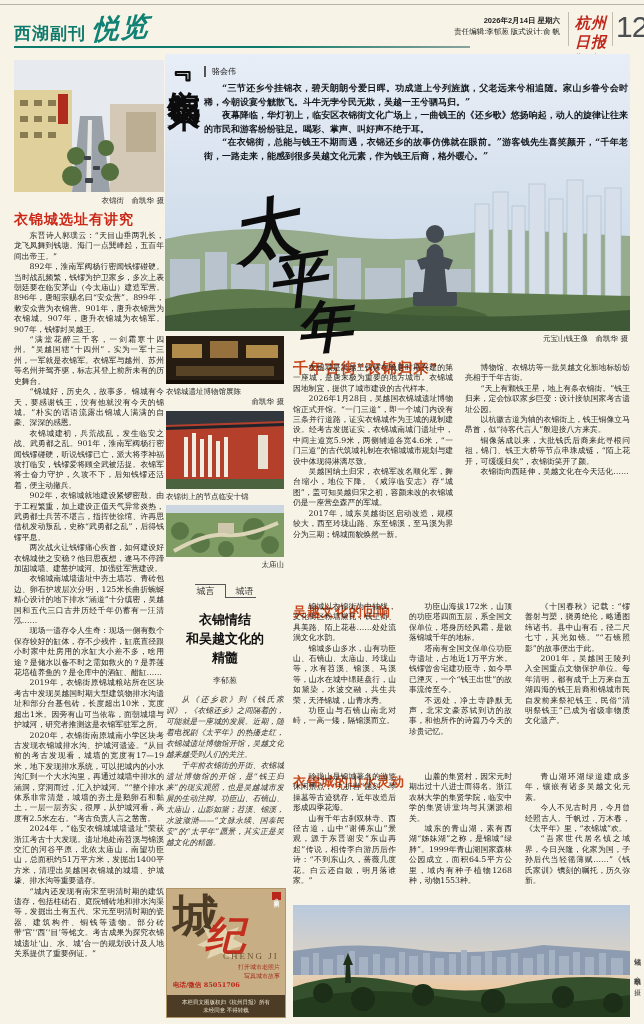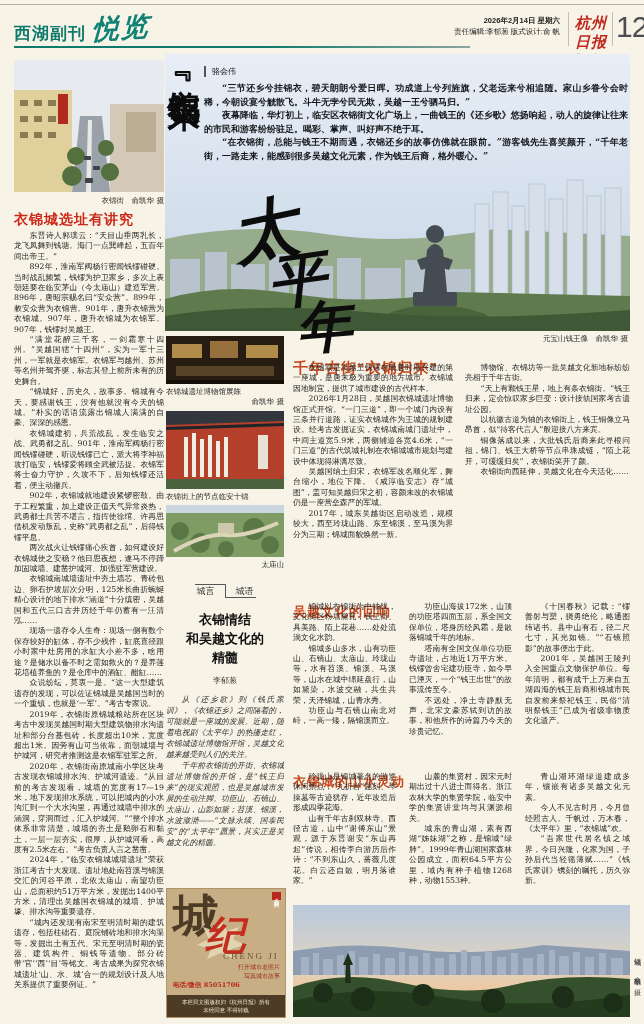--- a/index.html
+++ b/index.html
@@ -170,21 +170,20 @@
 <div class="abs body-col" style="left:14px;top:231px;width:150px;height:790px;">
     <p>东晋诗人郭璞云：“天目山垂两乳长，龙飞凤舞到钱塘。海门一点巽峰起，五百年间出帝王。”</p>
     <p>892年，淮南军阀杨行密闻钱镠碰硬。当时战乱频繁，钱镠为护卫家乡，多次上表朝廷要在临安茅山（今太庙山）建造军营。896年，唐昭宗赐名曰“安众营”。899年，敕安众营为衣锦营。901年，唐升衣锦营为衣锦城。907年，唐升衣锦城为衣锦军。907年，钱镠封吴越王。</p>
     <p>“满堂花醉三千客，一剑霜寒十四州。”吴越国辖“十四州”，实为一军十三州，一军就是衣锦军。衣锦军与越州、苏州等名州并驾齐驱，标志其登上前所未有的历史舞台。</p>
     <p>“锦城好，历史久，故事多。锦城有今天，要感谢钱王，没有他就没有今天的锦城。”朴实的话语流露出锦城人满满的自豪、深深的感恩。</p>
     <p>衣锦城建初，兵荒战乱，发生临安之战、武勇都之乱。901年，淮南军阀杨行密闻钱镠碰硬，听说钱镠已亡，派大将李神福攻打临安，钱镠爱将顾全武被活捉。衣锦军将士奋力守护，久攻不下，后知钱镠还活着，便主动撤兵。</p>
     <p>902年，衣锦城就地建设紧锣密鼓。由于工程繁重，加上建设正值天气异常炎热，武勇都士兵苦不堪言，指挥使徐绾、许再思借机发动叛乱，史称“武勇都之乱”，后得钱镠平息。</p>
     <p>两次战火让钱镠痛心疾首，如何建设好衣锦城使之安稳？他日思夜想，遂马不停蹄加固城墙、建凿护城河、加强驻军营建设。</p>
     <p>衣锦城南城墙遗址中夯土墙芯、青砖包边、卵石护坡层次分明，125米长曲折蜿蜒精心设计的地下排水“涵道”十分缜密，吴越国和五代三口古井历经千年仍蓄有一汪清泓……</p>
     <p>现场一遗存令人生奇：现场一侧有数个保存较好的缸体，存不少残件，缸底直径跟小时家中灶房用的水缸大小差不多，啥用途？是储水以备不时之需如救火的？是养莲花培植养鱼的？是仓库中的酒缸、醋缸……</p>
-    <p>众说纷纭，莫衷一是。“这一大型建筑遗存的发现，可以佐证锦城是吴越国当时的一个重镇，也就是‘一军’。”考古专家说。</p>
     <p>2019年，衣锦街原锦城粮站所在区块考古中发现吴越国时期大型建筑物排水沟遗址和部分台基包砖，长度超出10米，宽度超出1米。因旁有山可当依靠，面朝城墙与护城河，研究者推测这是衣锦军驻军之所。</p>
     <p>2020年，衣锦街南原城南小学区块考古发现衣锦城排水沟、护城河遗迹。“从目前的考古发现看，城墙的宽度有17—19米，地下发现排水系统，可以把城内的小水沟汇到一个大水沟里，再通过城墙中排水的涵洞，穿洞而过，汇入护城河。”“整个排水体系非常清楚，城墙的夯土是鹅卵石和黏土，一层一层夯实，很厚，从护城河看，高度有2.5米左右。”考古负责人言之凿凿。</p>
     <p>2024年，“临安衣锦城城墙遗址”荣获浙江考古十大发现。遗址地处南苕溪与锦溪交汇的河谷平原，北依太庙山，南望功臣山，总面积约51万平方米，发掘出1400平方米，清理出吴越国衣锦城的城墙、护城壕、排水沟等重要遗存。</p>
     <p>“城内还发现有南宋至明清时期的建筑遗存，包括柱础石、庭院铺砖地和排水沟渠等，发掘出土有五代、宋元至明清时期的瓷器、建筑构件、铜钱等遗物。部分砖带‘官’‘西’‘目’等铭文。考古成果为探究衣锦城遗址‘山、水、城’合一的规划设计及人地关系提供了重要例证。”</p>
   </div>
 
 <div class="abs photo" style="left:166px;top:336px;width:118px;height:48px;">
   <svg width="118" height="48">
     <rect width="118" height="48" fill="#261c12"></rect>
     <rect x="6" y="8" width="30" height="14" fill="#caa055" opacity="0.85"></rect>

